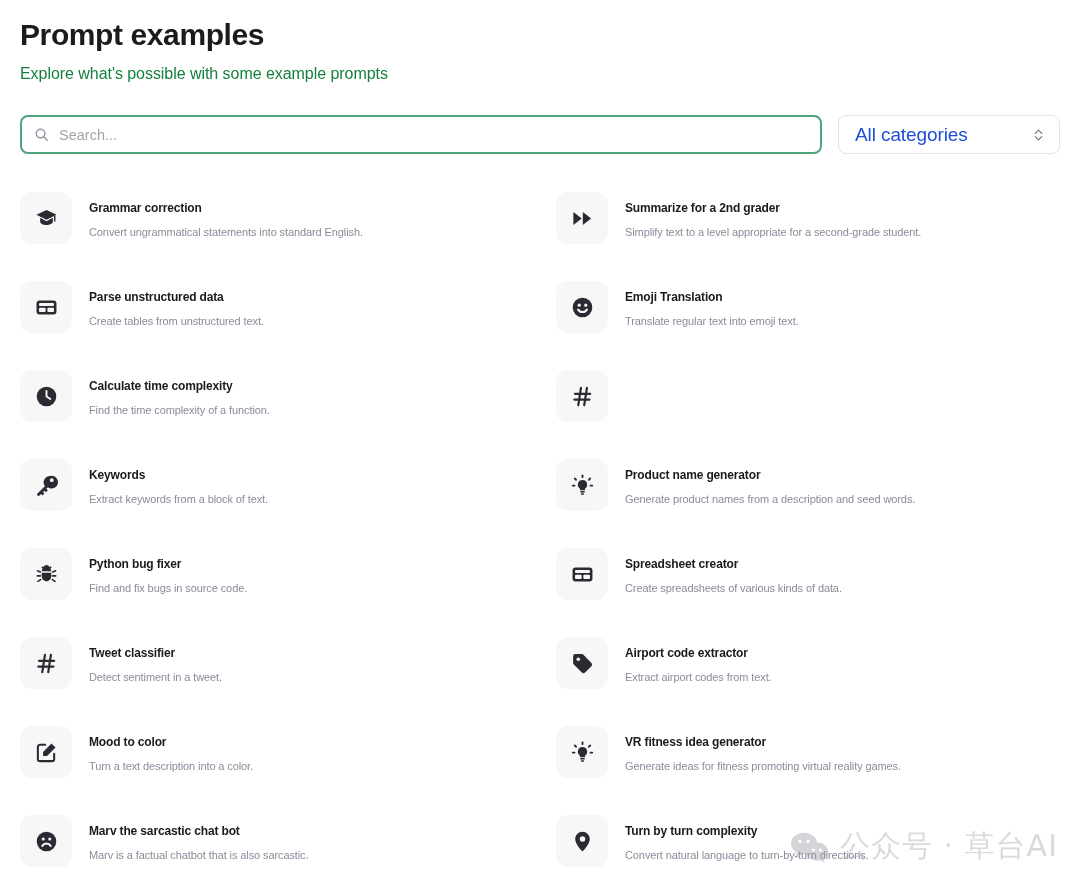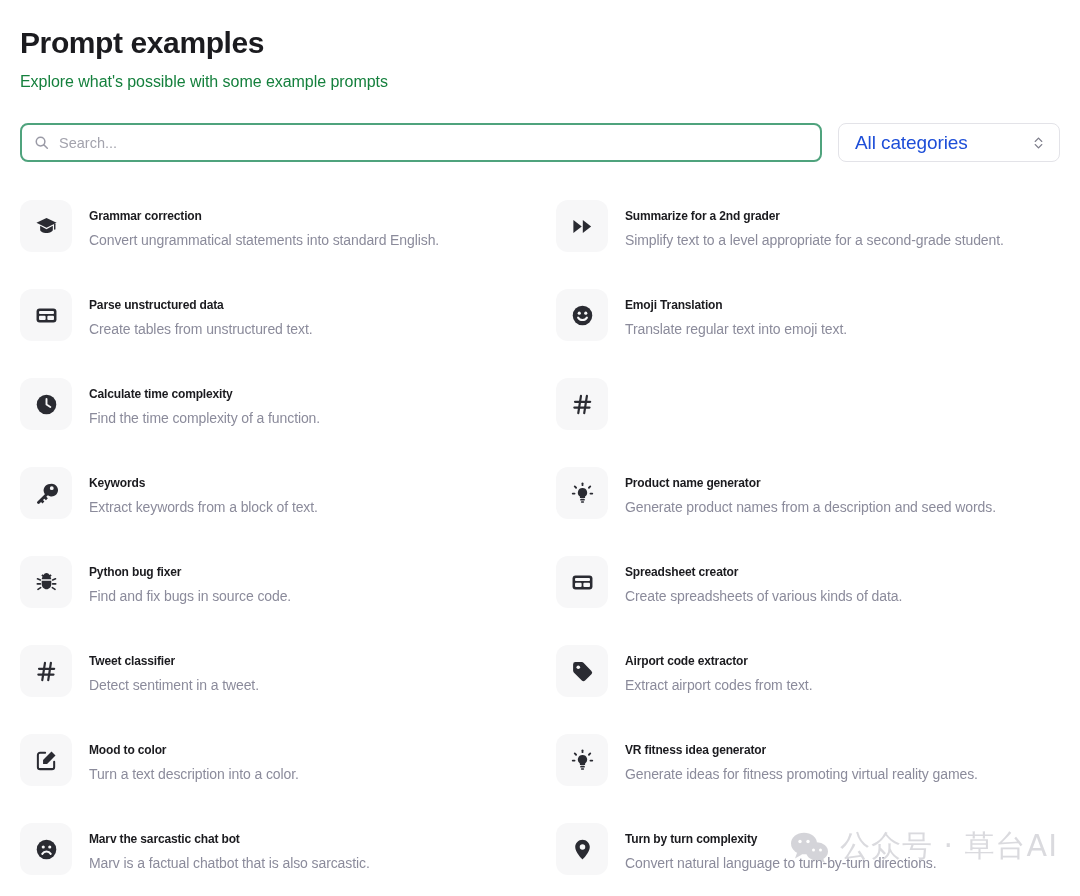--- a/index.html
+++ b/index.html
@@ -15,21 +15,21 @@
   body {
     font-family: "Liberation Sans", "DejaVu Sans", sans-serif;
     color: #202123;
     -webkit-font-smoothing: antialiased;
   }
 
   .page {
     position: relative;
     width: 1080px;
     height: 896px;
-    padding: 16px 20px;
+    padding: 8px 20px;
     overflow: hidden;
   }
 
   
   .page-title {
     font-size: 30px;
     font-weight: bold;
     letter-spacing: -0.4px;
     color: #1b1b1f;
     padding-top: 8px;
@@ -163,21 +163,21 @@
   .card-title {
     font-size: 12px;
     font-weight: bold;
     color: #1b1b1f;
     line-height: 22px;
     letter-spacing: -0.15px;
     white-space: nowrap;
   }
 
   .card-desc {
-    font-size: 14px;
+    font-size: 11px;
     color: #8b8b9b;
     line-height: 22px;
     margin-top: 2px;
     letter-spacing: -0.1px;
     white-space: nowrap;
   }
 
   
   .watermark {
     position: absolute;

